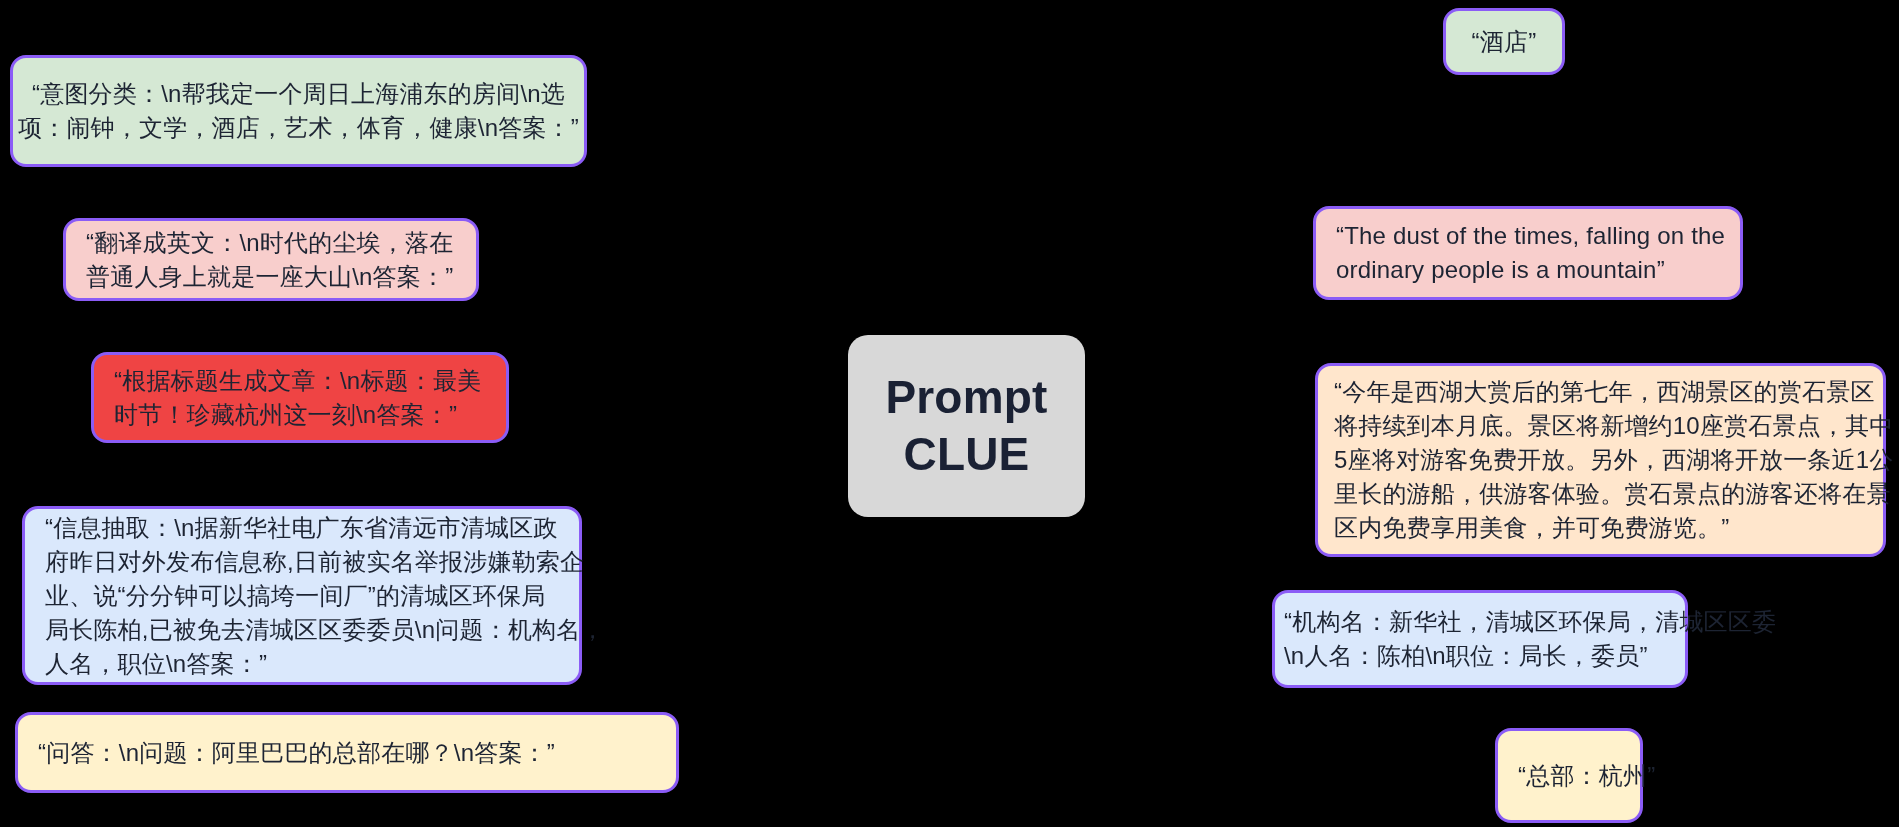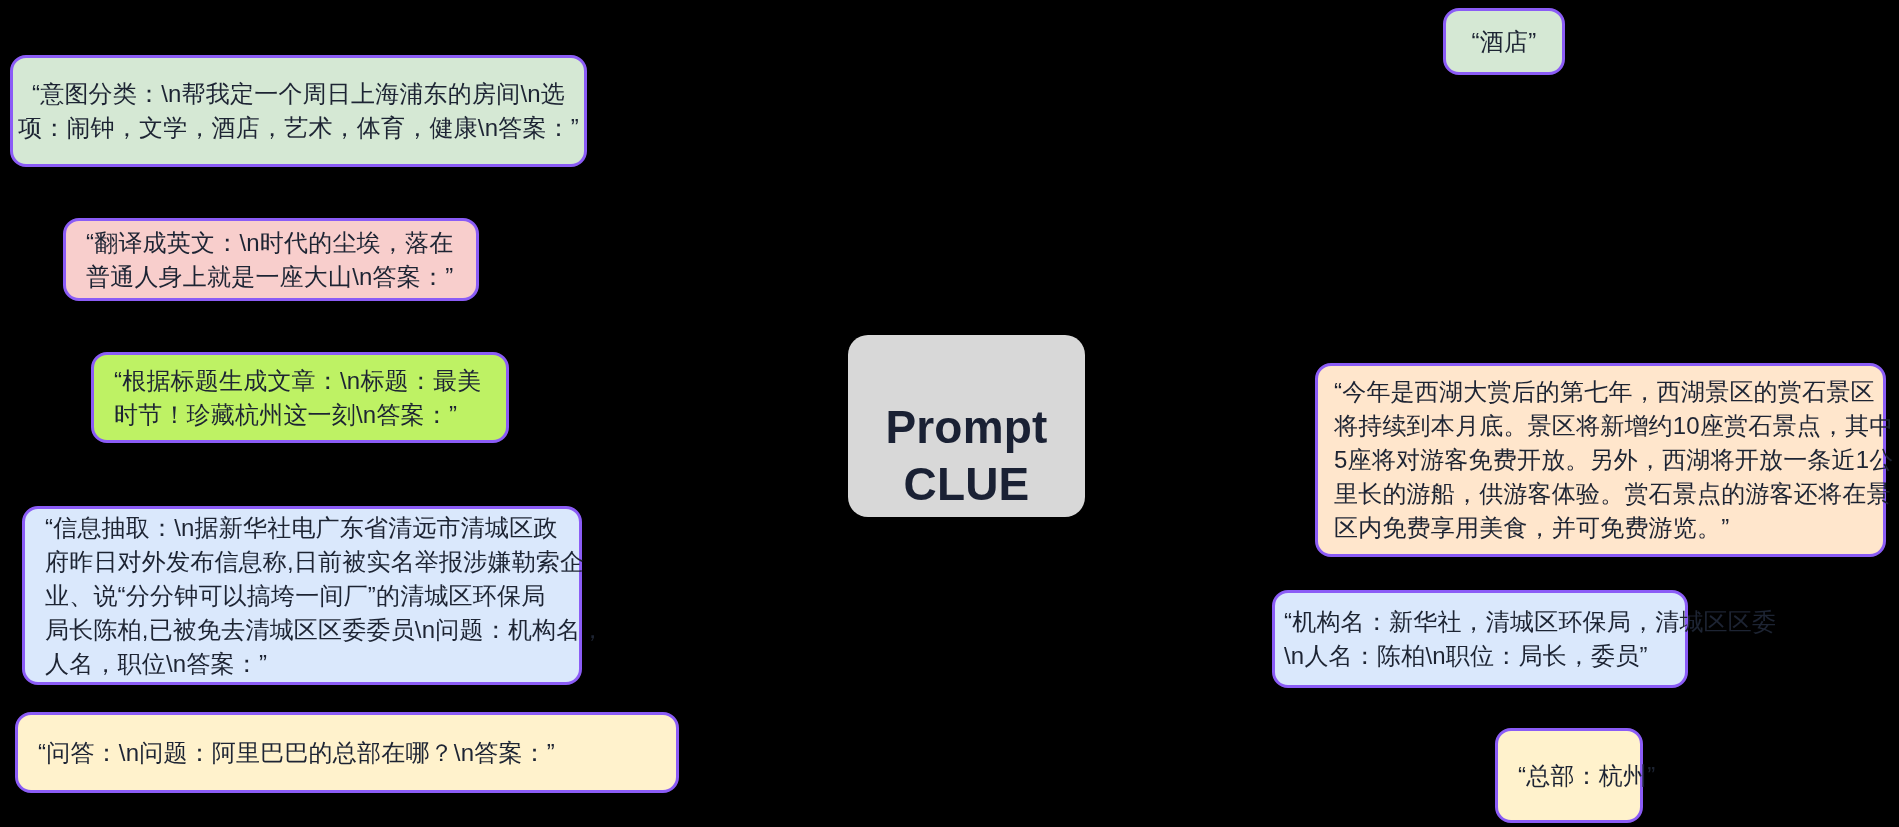--- a/index.html
+++ b/index.html
@@ -36,42 +36,41 @@
     text-align: center;
   }
   .model-node {
     border: none;
     border-radius: 20px;
     font-size: 46px;
     font-weight: 700;
     line-height: 57px;
     color: #1a2134;
     text-align: center;
-    justify-content: flex-end;
   }
   .model-node .line {
     text-align: center;
   }
 </style>
 </head>
 <body>
 
 <div id="canvas">
 
   <div class="node" style="left: 10px; top: 55px; width: 577px; height: 112px; background-color: rgb(213, 232, 212); align-items: center;">
       <div class="line">“意图分类：\n帮我定一个周日上海浦东的房间\n选</div>
       <div class="line">项：闹钟，文学，酒店，艺术，体育，健康\n答案：”</div>
     </div>
 
   <div class="node" style="left: 63px; top: 218px; width: 416px; height: 83px; background-color: rgb(248, 206, 204);">
       <div class="line">“翻译成英文：\n时代的尘埃，落在</div>
       <div class="line">普通人身上就是一座大山\n答案：”</div>
     </div>
 
-  <div class="node" style="left: 91px; top: 352px; width: 418px; height: 91px; background-color: #bef264;">
+  <div class="node" style="left: 91px; top: 352px; width: 418px; height: 91px; background-color: #ef4444;">
       <div class="line">“根据标题生成文章：\n标题：最美</div>
       <div class="line">时节！珍藏杭州这一刻\n答案：”</div>
     </div>
 
   <div class="node" style="left: 22px; top: 506px; width: 560px; height: 179px; background-color: rgb(218, 232, 252);">
       <div class="line">“信息抽取：\n据新华社电广东省清远市清城区政</div>
       <div class="line">府昨日对外发布信息称,日前被实名举报涉嫌勒索企</div>
       <div class="line">业、说“分分钟可以搞垮一间厂”的清城区环保局</div>
       <div class="line">局长陈柏,已被免去清城区区委委员\n问题：机构名，</div>
       <div class="line">人名，职位\n答案：”</div>
@@ -83,20 +82,24 @@
 
   <div class="node model-node" style="left: 848px; top: 335px; width: 237px; height: 182px; background-color: rgb(216, 216, 216);">
       <div class="line">Prompt</div>
       <div class="line">CLUE</div>
     </div>
 
   <div class="node center-text" style="left: 1443px; top: 8px; width: 122px; height: 67px; background-color: rgb(213, 232, 212);">
       <div class="line">“酒店”</div>
     </div>
 
+  <div class="node" style="left: 1313px; top: 206px; width: 430px; height: 94px; background-color: rgb(248, 206, 204);">
+      <div class="line">“The dust of the times, falling on the</div>
+      <div class="line">ordinary people is a mountain”</div>
+    </div>
 
   <div class="node" style="left: 1315px; top: 363px; width: 571px; height: 194px; background-color: rgb(255, 230, 204); padding-left: 16px;">
       <div class="line">“今年是西湖大赏后的第七年，西湖景区的赏石景区</div>
       <div class="line">将持续到本月底。景区将新增约10座赏石景点，其中，</div>
       <div class="line">5座将对游客免费开放。另外，西湖将开放一条近1公</div>
       <div class="line">里长的游船，供游客体验。赏石景点的游客还将在景</div>
       <div class="line">区内免费享用美食，并可免费游览。”</div>
     </div>
 
   <div class="node" style="left: 1272px; top: 590px; width: 416px; height: 98px; background-color: rgb(218, 232, 252); padding-left: 9px;">

